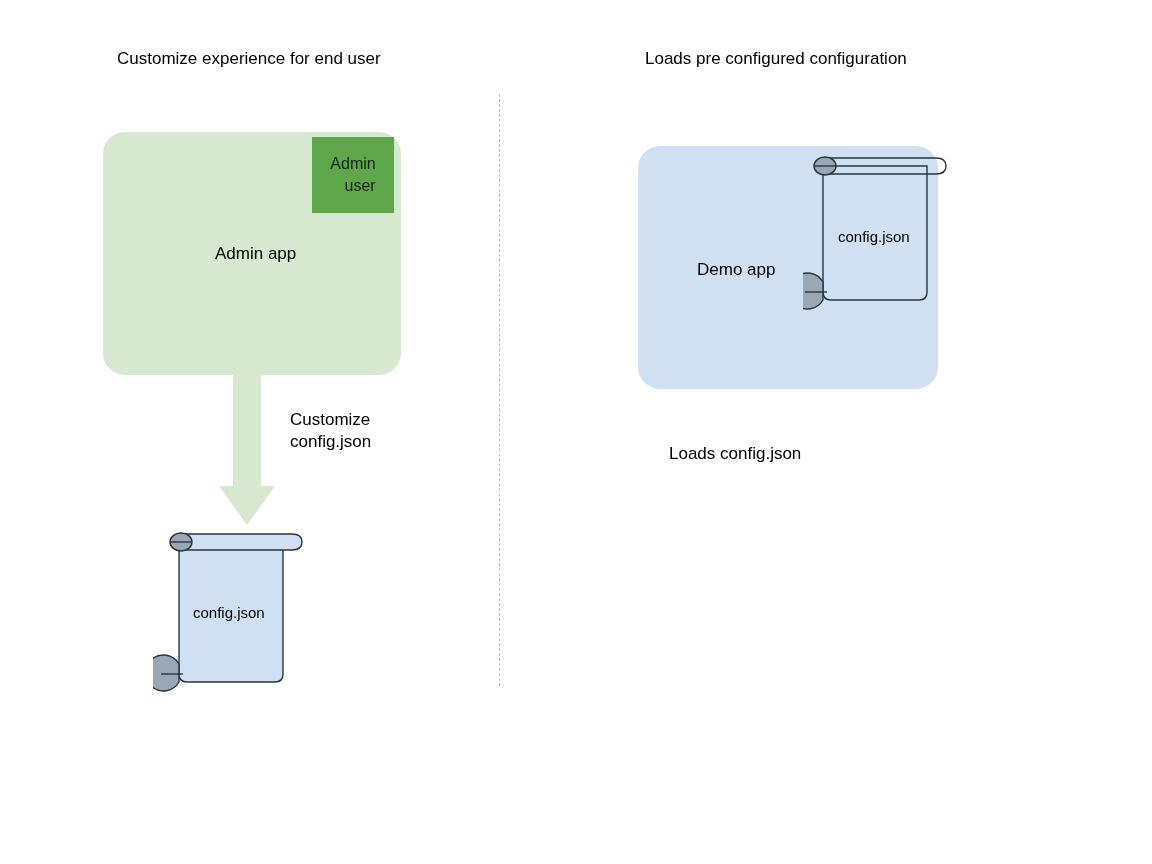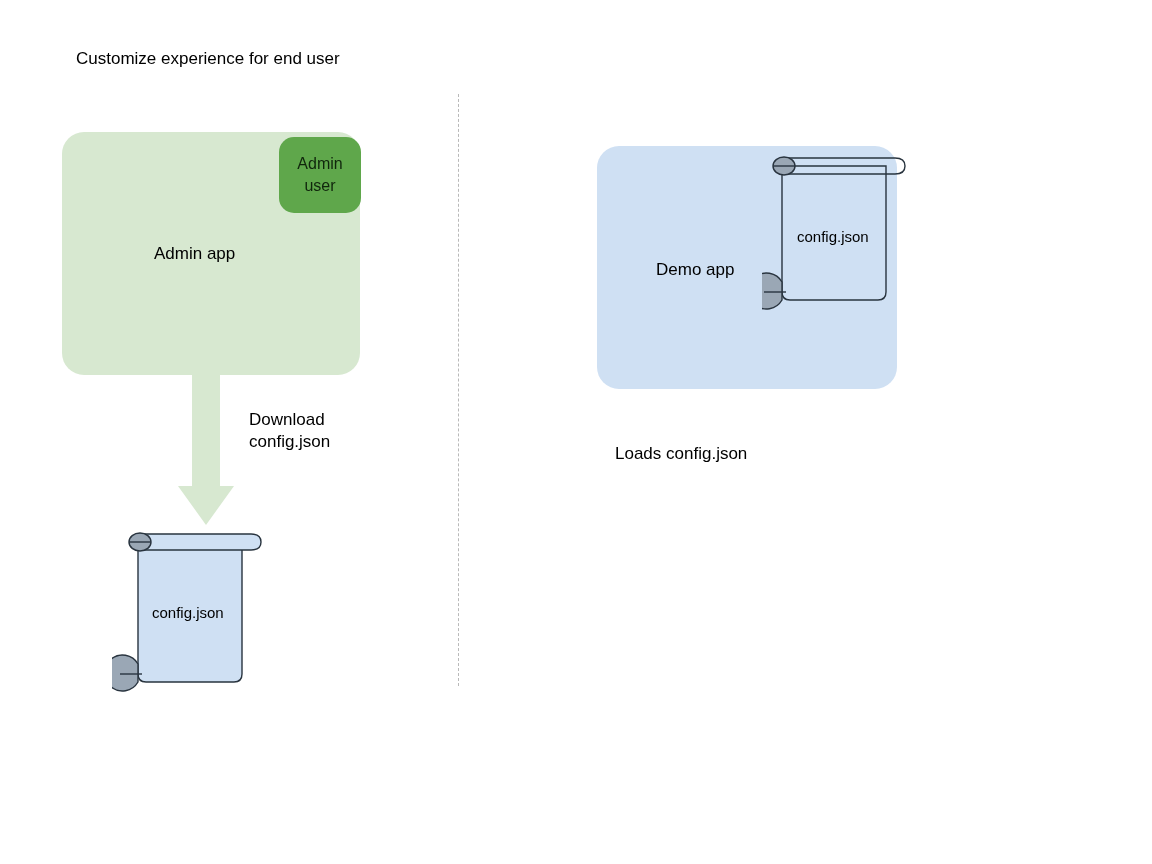--- a/index.html
+++ b/index.html
@@ -12,20 +12,21 @@
     width: 1152px;
     height: 864px;
     position: relative;
     overflow: hidden;
     font-family: "Liberation Sans", sans-serif;
     color: #000000;
   }
   .canvas {
     position: absolute;
     inset: 0;
+    margin-left: 41px;
   }
 
   
   .panel-title {
     position: absolute;
     font-size: 17px;
     line-height: 20px;
     color: #000;
     white-space: nowrap;
   }
@@ -62,36 +63,36 @@
     height: 243px;
     background: #cfe0f3;
   }
   .app-label {
     position: absolute;
     font-size: 17px;
     line-height: 20px;
     white-space: nowrap;
     color: #000;
   }
-  #admin-app-label { left: 154px; top: 244px; }
+  #admin-app-label { left: 174px; top: 244px; }
   #demo-app-label  { left: 656px; top: 260px; text-align: center; }
 
   
   #admin-panel {
     position: absolute;
-    left: 279px;
+    left: 271px;
     top: 137px;
     width: 82px;
     height: 76px;
     background: #5fa74b;
-    border-radius: 15px;
+    border-radius: 0;
     display: flex;
     align-items: center;
     justify-content: center;
-    text-align: center;
+    text-align: right;
     box-sizing: border-box;
   }
   #admin-panel .chip-text {
     font-size: 16px;
     line-height: 22px;
     color: #10260c;
   }
 
   
   .arrow-wrap {
@@ -118,39 +119,40 @@
   #scroll-left  { left: 112px; top: 524px; width: 160px; height: 170px; }
   #scroll-right { left: 762px; top: 148px; width: 160px; height: 166px; }
 
   .caption {
     position: absolute;
     font-size: 17px;
     line-height: 20px;
     white-space: nowrap;
     color: #000;
   }
-  #caption-loads { left: 615px; top: 444px; }
+  #caption-loads { left: 628px; top: 444px; }
 
   .scroll-label {
     position: absolute;
     font-size: 15px;
     line-height: 18px;
     white-space: nowrap;
     color: #000;
   }
   #scroll-left-label  { left: 152px; top: 604px; }
   #scroll-right-label { left: 797px; top: 228px; }
 </style>
 </head>
 <body>
 
 <div class="canvas">
 
   <div class="panel-title" id="title-left">Customize experience for end user</div>
 
+  <div class="panel-title" id="title-right">Loads pre configured configuration</div>
 
   <div class="divider"></div>
 
   <div class="app-box" id="admin-app"></div>
 
   <div class="app-label" id="admin-app-label">Admin app</div>
 
   <div id="admin-panel">
     <div class="chip-text">
       <span>Admin</span><br>
@@ -158,21 +160,21 @@
     </div>
   </div>
 
   <div class="arrow-wrap">
     <svg width="56" height="154" viewBox="0 0 56 154">
       <polygon points="14,0 42,0 42,112 56,112 28,151 0,112 14,112" fill="#d7e8d0"></polygon>
     </svg>
   </div>
 
   <div class="arrow-label">
-    <span>Download</span><br>
+    <span>Customize</span><br>
     <span>config.json</span>
   </div>
 
   <div class="scroll" id="scroll-left">
     <svg width="160" height="170" viewBox="0 0 160 170">
 
       <path d="M26,18 L26,150 Q26,158 34,158 L122,158 Q130,158 130,150 L130,18 Z" fill="#cfe0f3" stroke="#29343f" stroke-width="1.4"></path>
 
       <path d="M26,10 L139,10 Q149,10 149,18 Q149,26 139,26 L26,26 Z" fill="#cfe0f3" stroke="#29343f" stroke-width="1.4"></path>
 

